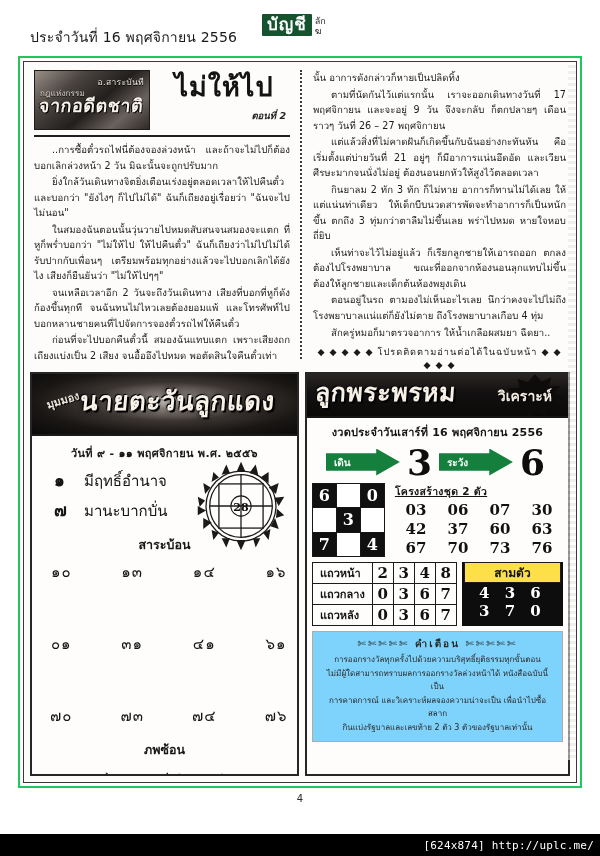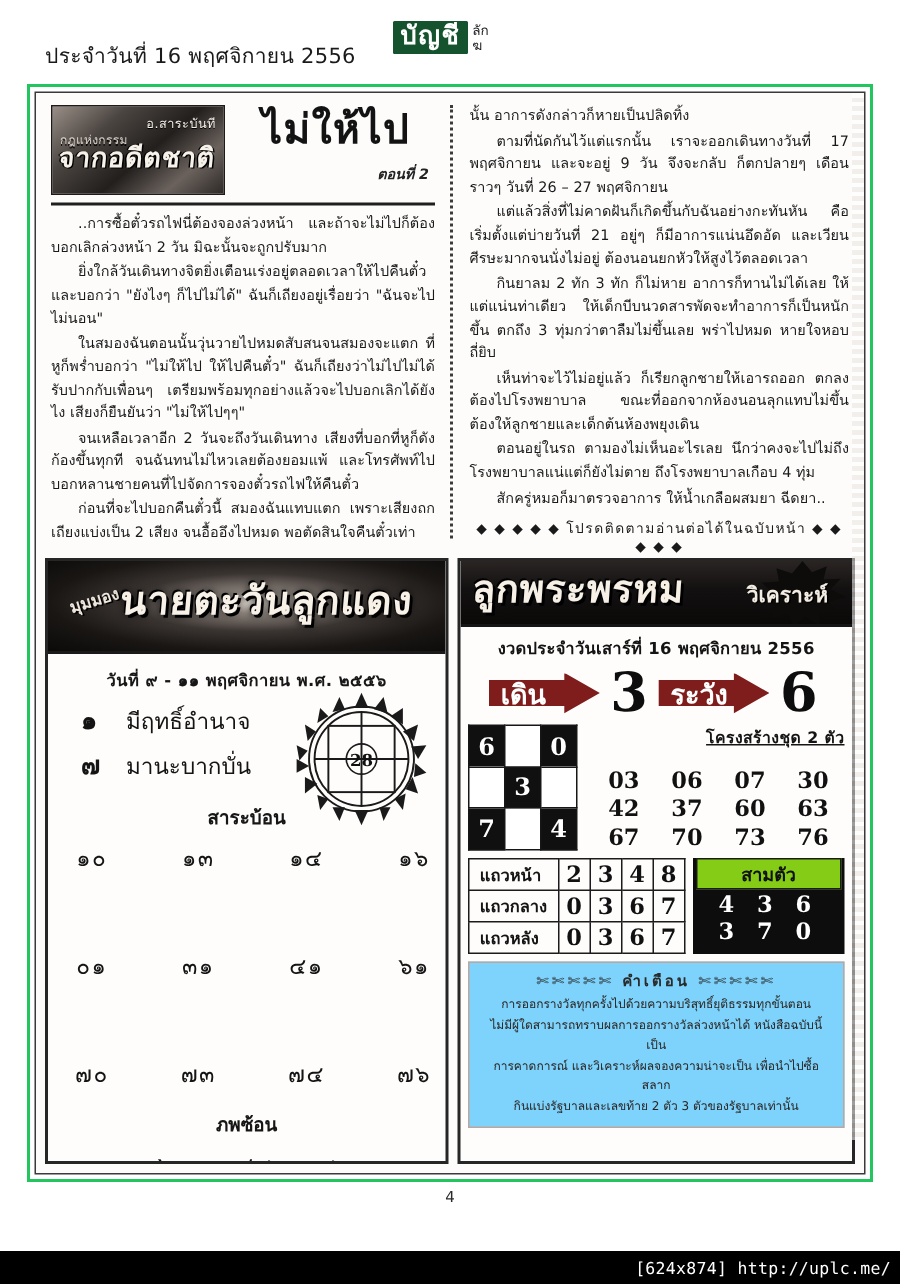--- a/index.html
+++ b/index.html
@@ -214,22 +214,22 @@
   .draw-line {
     text-align: center; font-size: 11px; font-weight: bold; color: #141414;
     padding: 5px 0 3px 0; letter-spacing: .2px;
   }
   .arrows {
     display: flex; align-items: center; justify-content: center;
     gap: 3px; padding: 0 4px 3px 4px;
   }
   .arrow-tag {
     position: relative; height: 27px;
-    background: #7f1d1d; color: #ffffff;
-    font-size: 18px; font-weight: bold;
+    background: #15803d; color: #ffffff;
+    font-size: 10px; font-weight: bold;
     display: flex; align-items: center;
     padding: 0 20px 0 8px;
     clip-path: polygon(0 18%, 68% 18%, 68% 0, 100% 50%, 68% 100%, 68% 82%, 0 82%);
     min-width: 74px;
   }
   .arrow-big {
     font-size: 36px; font-weight: bold; color: #0d0d0d; line-height: 1;
     font-family: "DejaVu Serif", "Liberation Serif", serif;
     padding: 0 4px;
   }
@@ -240,22 +240,22 @@
   .magic3 td {
     width: 24px; height: 22px; border: 1px solid #161616;
     text-align: center; vertical-align: middle;
     font-size: 16px; font-weight: bold;
     font-family: "DejaVu Serif", "Liberation Serif", serif;
   }
   .magic3 td.on { background: #101010; color: #ffffff; }
   .magic3 td.off { background: #ffffff; color: #ffffff; }
   .struct { flex: 1 1 auto; padding-left: 4px; }
   .struct-title {
-    text-align: right; font-size: 10.5px; font-weight: bold; color: #141414;
-    text-decoration: underline; margin-bottom: 11px; letter-spacing: .3px;
+    text-align: left; font-size: 10.5px; font-weight: bold; color: #141414;
+    text-decoration: underline; margin-bottom: 1px; letter-spacing: .3px;
   }
   .struct-grid {
     display: grid; grid-template-columns: repeat(4, 1fr);
     font-size: 15px; font-weight: bold; color: #111;
     font-family: "DejaVu Serif", "Liberation Serif", serif;
     text-align: center; row-gap: 1px;
   }
   .rowtbl { display: flex; gap: 5px; padding: 5px 5px 0 5px; }
   .rowtbl table { border-collapse: collapse; }
   .rowtbl .lbl {
@@ -265,21 +265,21 @@
   .rowtbl .cel {
     border: 1px solid #1b1b1b; width: 21px; text-align: center;
     font-size: 15px; font-weight: bold; color: #111;
     font-family: "DejaVu Serif", "Liberation Serif", serif;
   }
   .three-box {
     background: #0d0d0d; color: #ffffff; flex: 1 1 auto;
     text-align: center; padding: 0 2px 2px 2px;
   }
   .three-head {
-    background: #84cc16; color: #111; font-size: 12px; font-weight: bold;
+    background: #fde047; color: #111; font-size: 12px; font-weight: bold;
     border: 1px solid #1b1b1b; margin-bottom: 1px;
   }
   .three-num {
     font-size: 15px; font-weight: bold; letter-spacing: 5px;
     line-height: 1.22;
     font-family: "DejaVu Serif", "Liberation Serif", serif;
   }
   .warn-box {
     margin: 5px 5px 4px 5px; background: #7dd3fc;
     border: 1px solid #bba79f; padding: 4px 8px 6px 8px;

